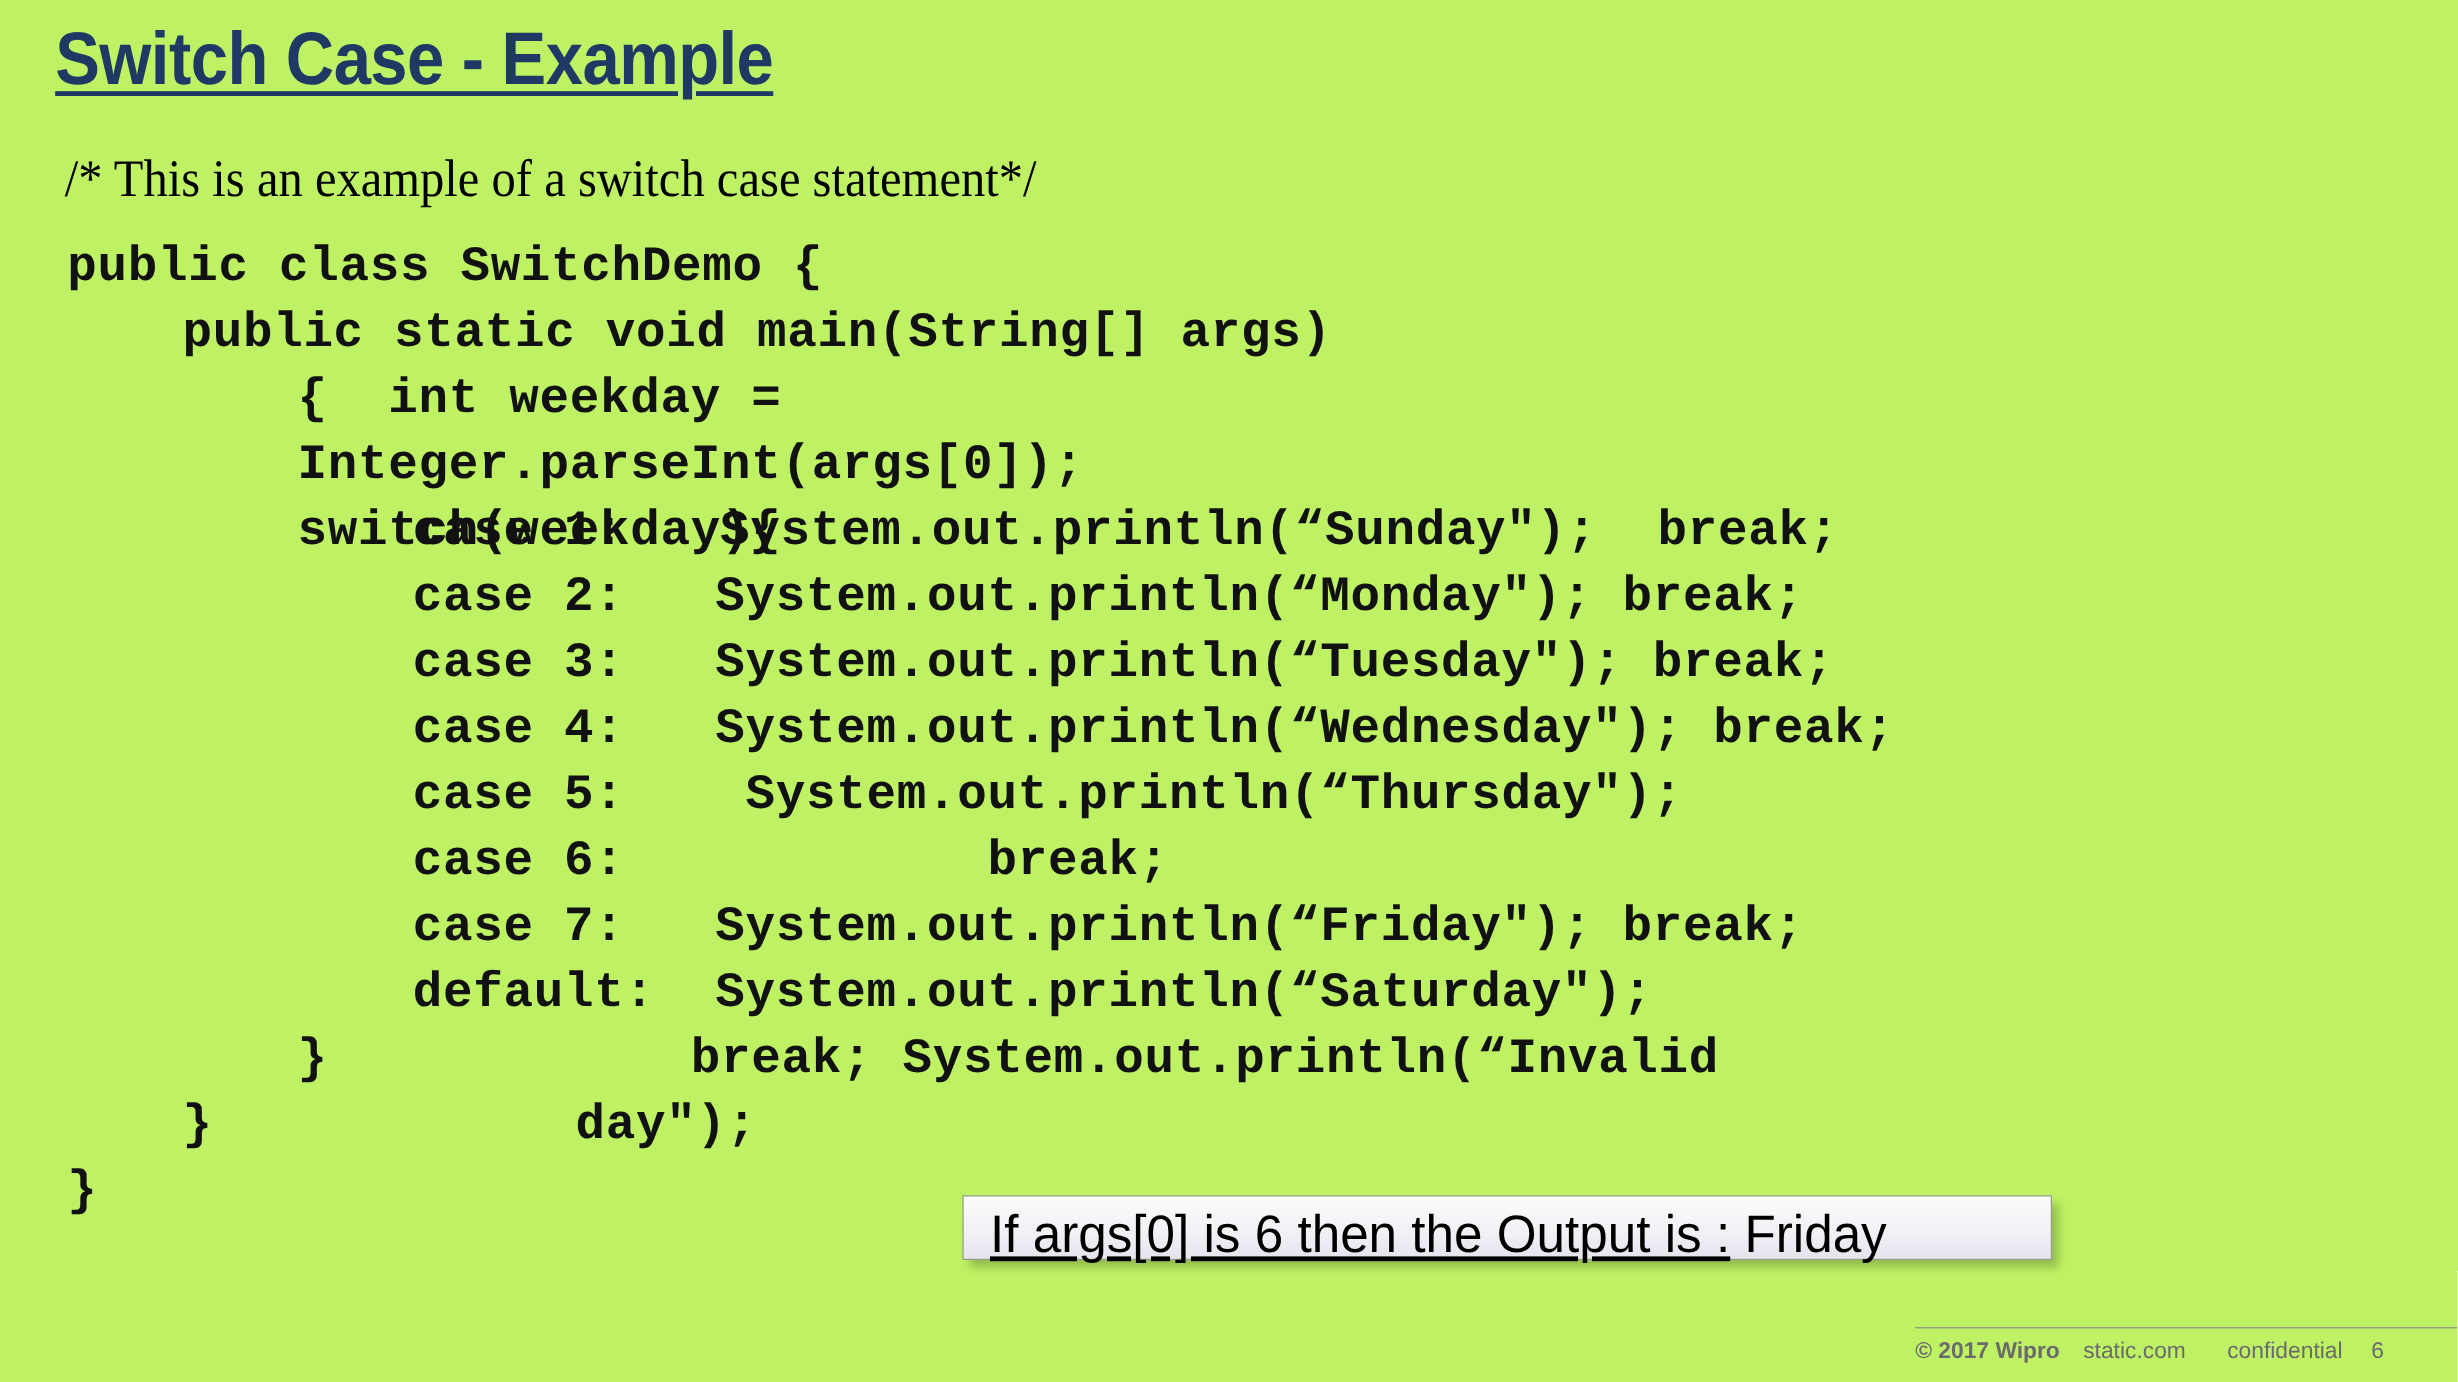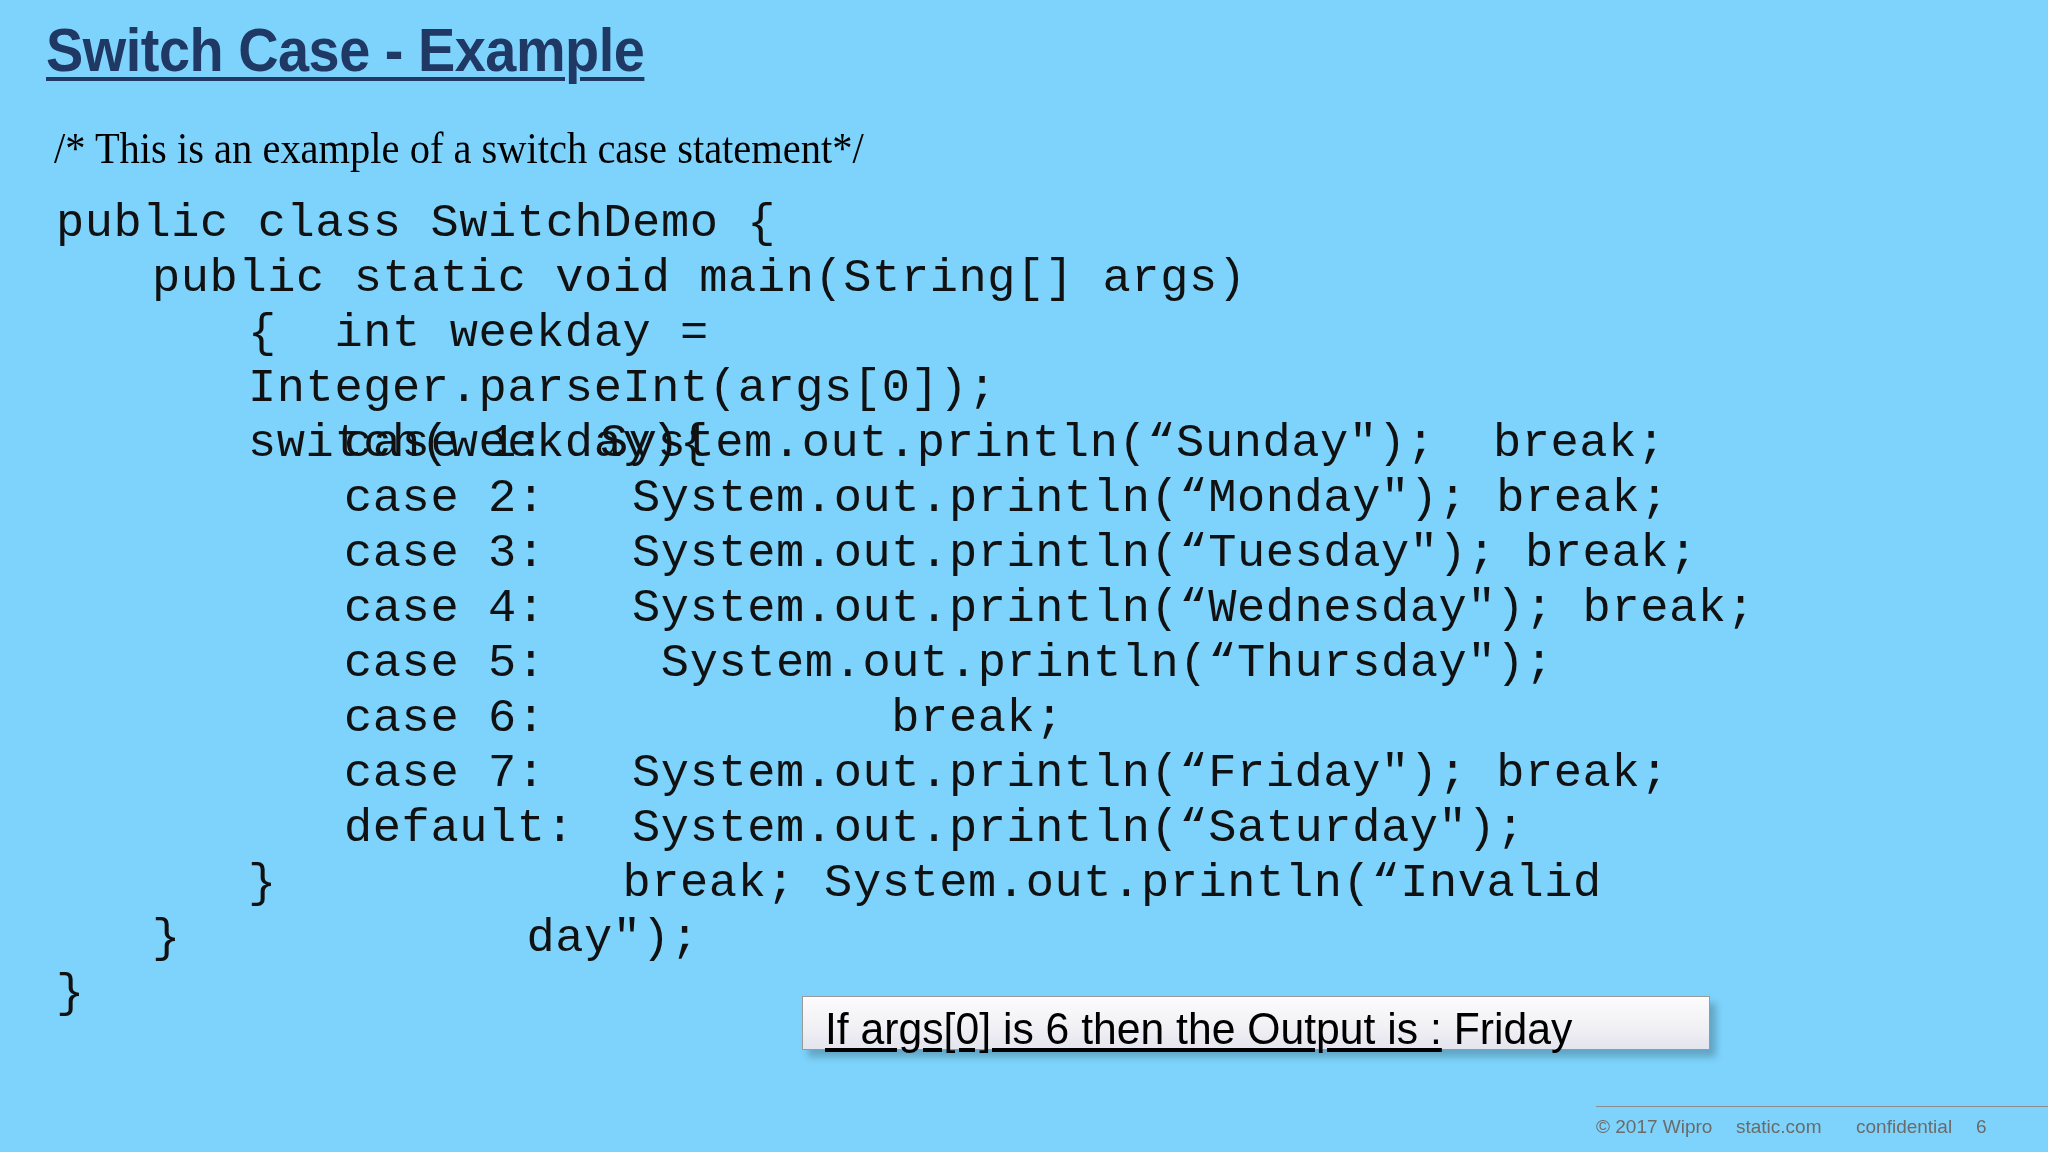--- a/index.html
+++ b/index.html
@@ -5,21 +5,21 @@
 <style>
   html, body {
     margin: 0;
     padding: 0;
     background: #ffffff;
   }
   #slide {
     position: relative;
     width: 2048px;
     height: 1152px;
-    background: #7dd3fc;
+    background: #bef264;
     overflow: hidden;
     font-family: "Liberation Sans", sans-serif;
   }
 
   
   #slide-title {
     position: absolute;
     left: 46px;
     top: 14px;
     color: #1F3864;
@@ -60,24 +60,25 @@
     font-family: "Liberation Mono", "DejaVu Sans Mono", monospace;
     font-size: 41px;
     line-height: 55px;
     color: #111111;
     white-space: pre;
   }
   .code-line {
     position: absolute;
     white-space: pre;
     font-family: "Liberation Mono", "DejaVu Sans Mono", monospace;
-    font-size: 47px;
+    font-size: 41px;
     line-height: 55px;
     color: #111111;
     letter-spacing: 0.6px;
+    font-weight: bold;
   }
 
   
   #output-callout {
     position: absolute;
     left: 802px;
     top: 996px;
     width: 908px;
     height: 54px;
     box-sizing: border-box;
@@ -124,21 +125,21 @@
     width: 452px;
     display: flex;
   }
   .footer-col {
     font-family: "Liberation Sans", sans-serif;
     font-size: 19px;
     line-height: 23px;
     color: #6b6b6b;
     word-wrap: break-word;
   }
-  .fc-copy { width: 140px; }
+  .fc-copy { width: 140px; font-weight: bold; }
   .fc-site { width: 120px; }
   .fc-conf { width: 120px; }
   .fc-page { width: 60px; }
 </style>
 </head>
 <body>
 
 <div id="slide">
 
   <div id="slide-title">Switch Case - Example</div>

